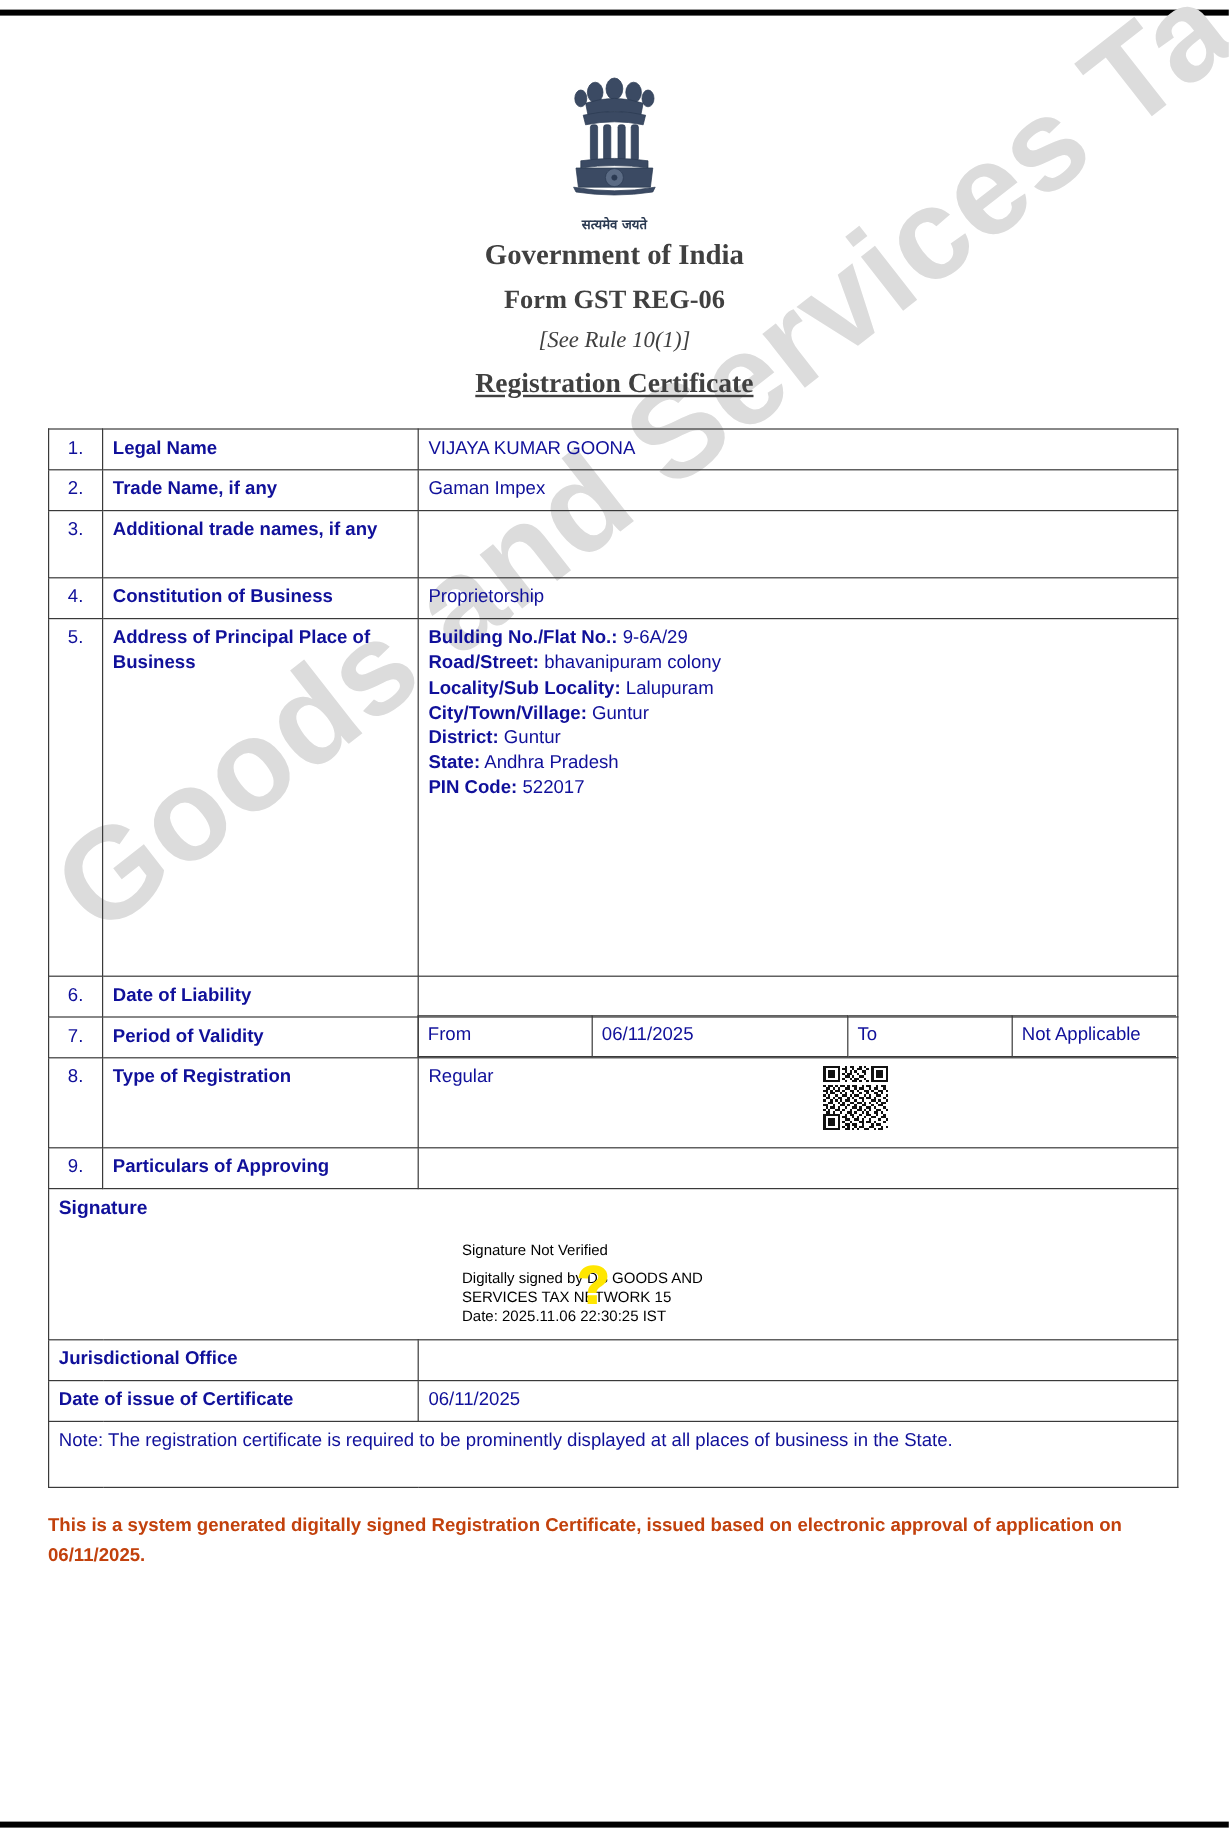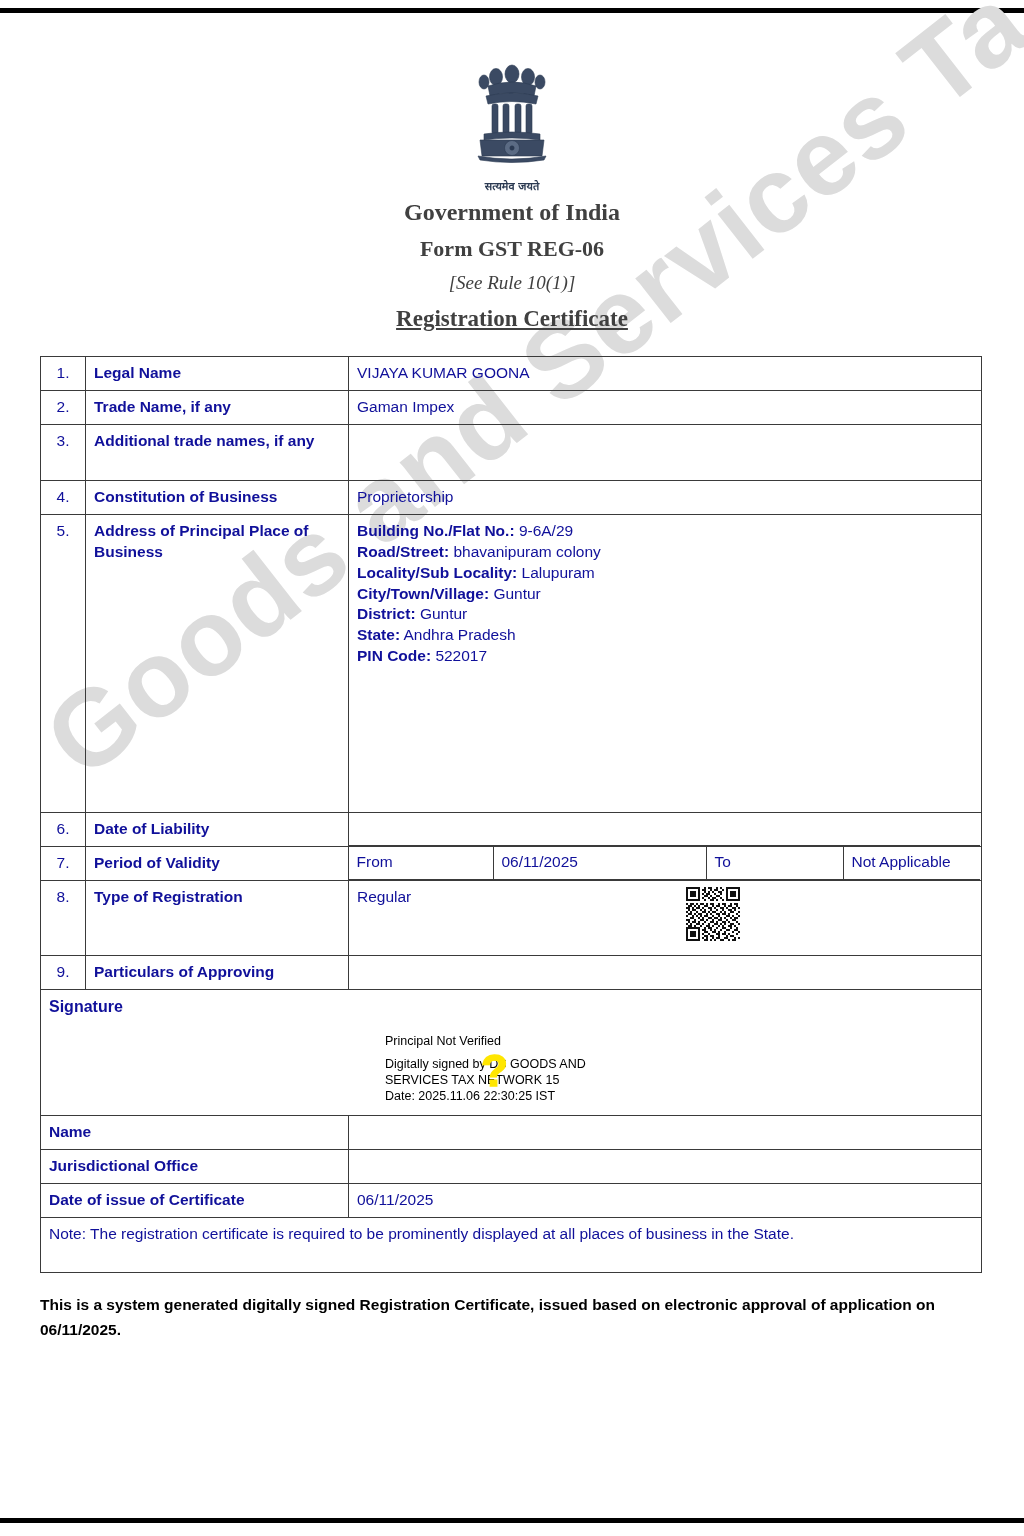--- a/index.html
+++ b/index.html
@@ -197,21 +197,21 @@
 
   .note-cell {
     font-weight: normal;
     font-size: 15.5px;
     height: 42px;
   }
 
   .footer-note {
     margin: 20px 0 0 40px;
     width: 942px;
-    color: #000000;
+    color: #c2410c;
     font-weight: bold;
     font-size: 15.5px;
     line-height: 1.6;
     font-family: "Liberation Sans", sans-serif;
   }
 </style>
 </head>
 <body>
 
 <div class="page">
@@ -547,34 +547,30 @@
         <tr class="row-normal">
           <td class="num">9.</td>
           <td class="lbl">Particulars of Approving</td>
           <td class="val"></td>
         </tr>
         <tr>
           <td colspan="3">
             <div class="sig-head">Signature</div>
             <div class="sig-body">
               <div class="sig-text">
-                <span class="sig-nv">Principal Not Verified</span>
+                <span class="sig-nv">Signature Not Verified</span>
                 <span style="display:block;">Digitally signed by DS GOODS AND</span>
                 <span style="display:block;">SERVICES TAX NETWORK 15</span>
                 <span style="display:block;">Date: 2025.11.06 22:30:25 IST</span>
               </div>
               <div class="qmark">?</div>
             </div>
           </td>
         </tr>
         <tr class="row-blank">
-          <td class="lbl-wide" colspan="2">Name</td>
-          <td class="val"></td>
-        </tr>
-        <tr class="row-blank">
           <td class="lbl-wide" colspan="2">Jurisdictional Office</td>
           <td class="val"></td>
         </tr>
         <tr class="row-blank">
           <td class="lbl-wide" colspan="2">Date of issue of Certificate</td>
           <td class="val">06/11/2025</td>
         </tr>
         <tr>
           <td colspan="3" class="note-cell">Note: The registration certificate is required to be prominently displayed at all places of business in the State.</td>
         </tr>

